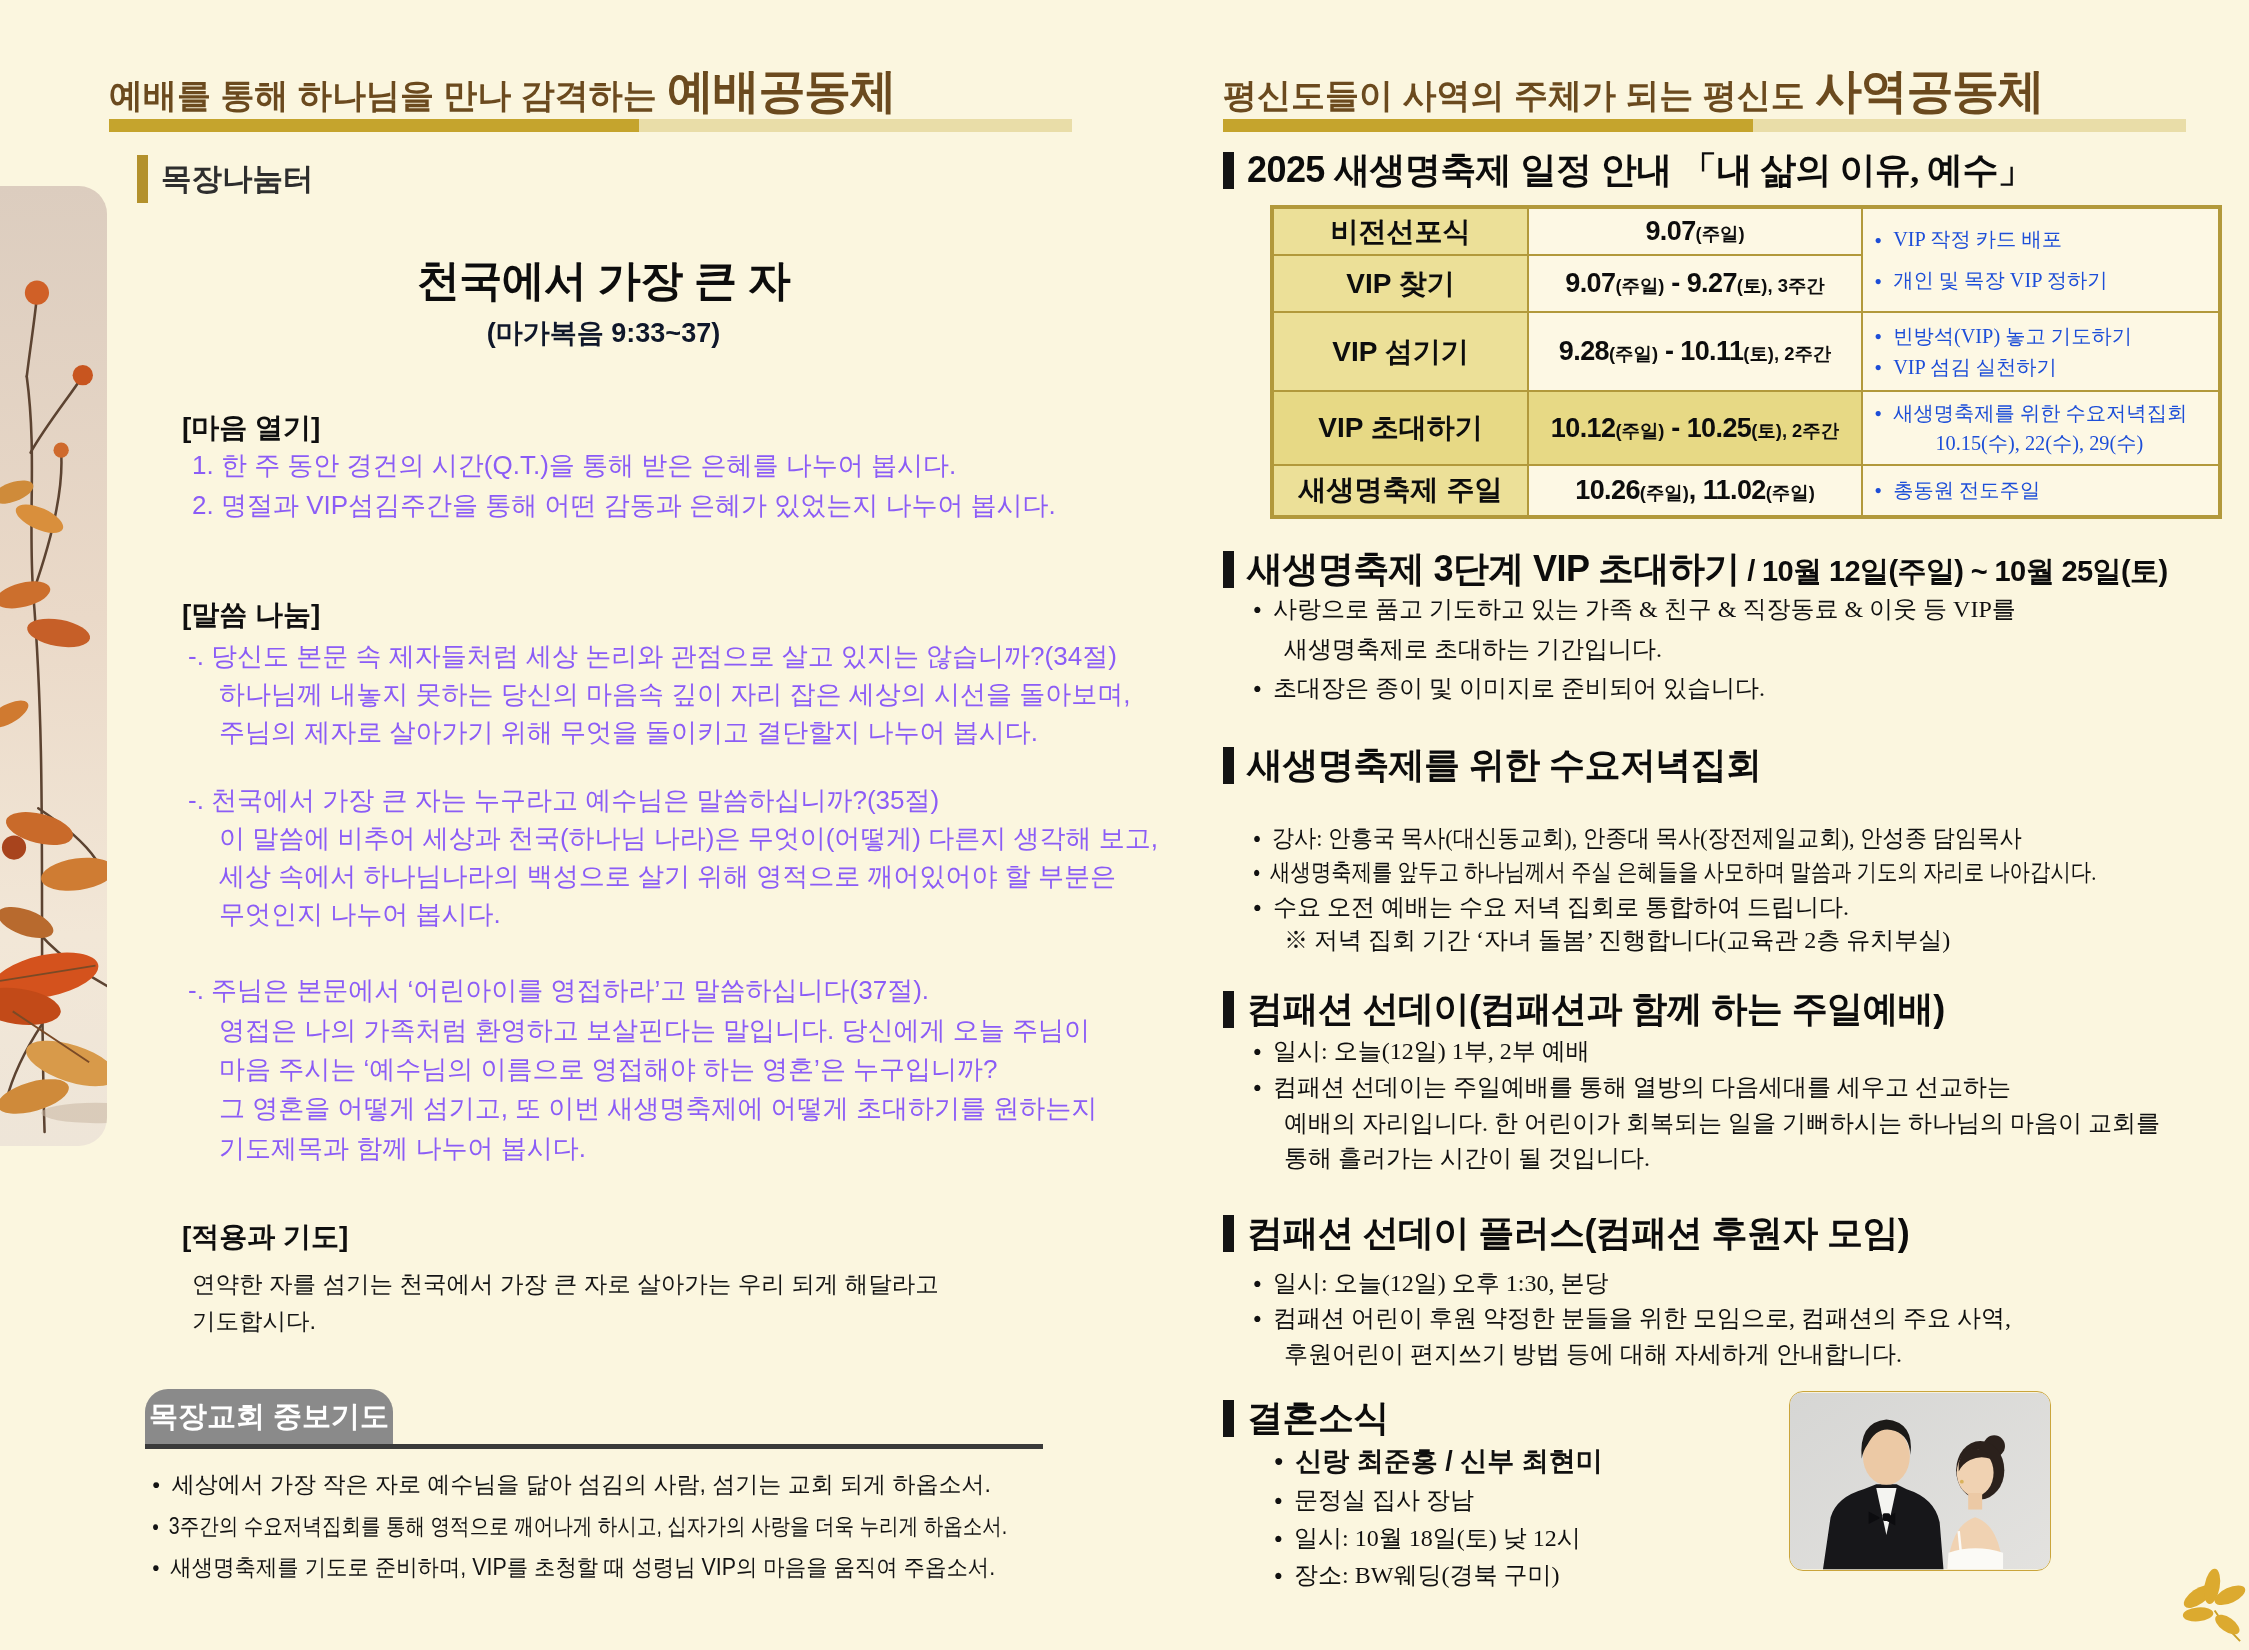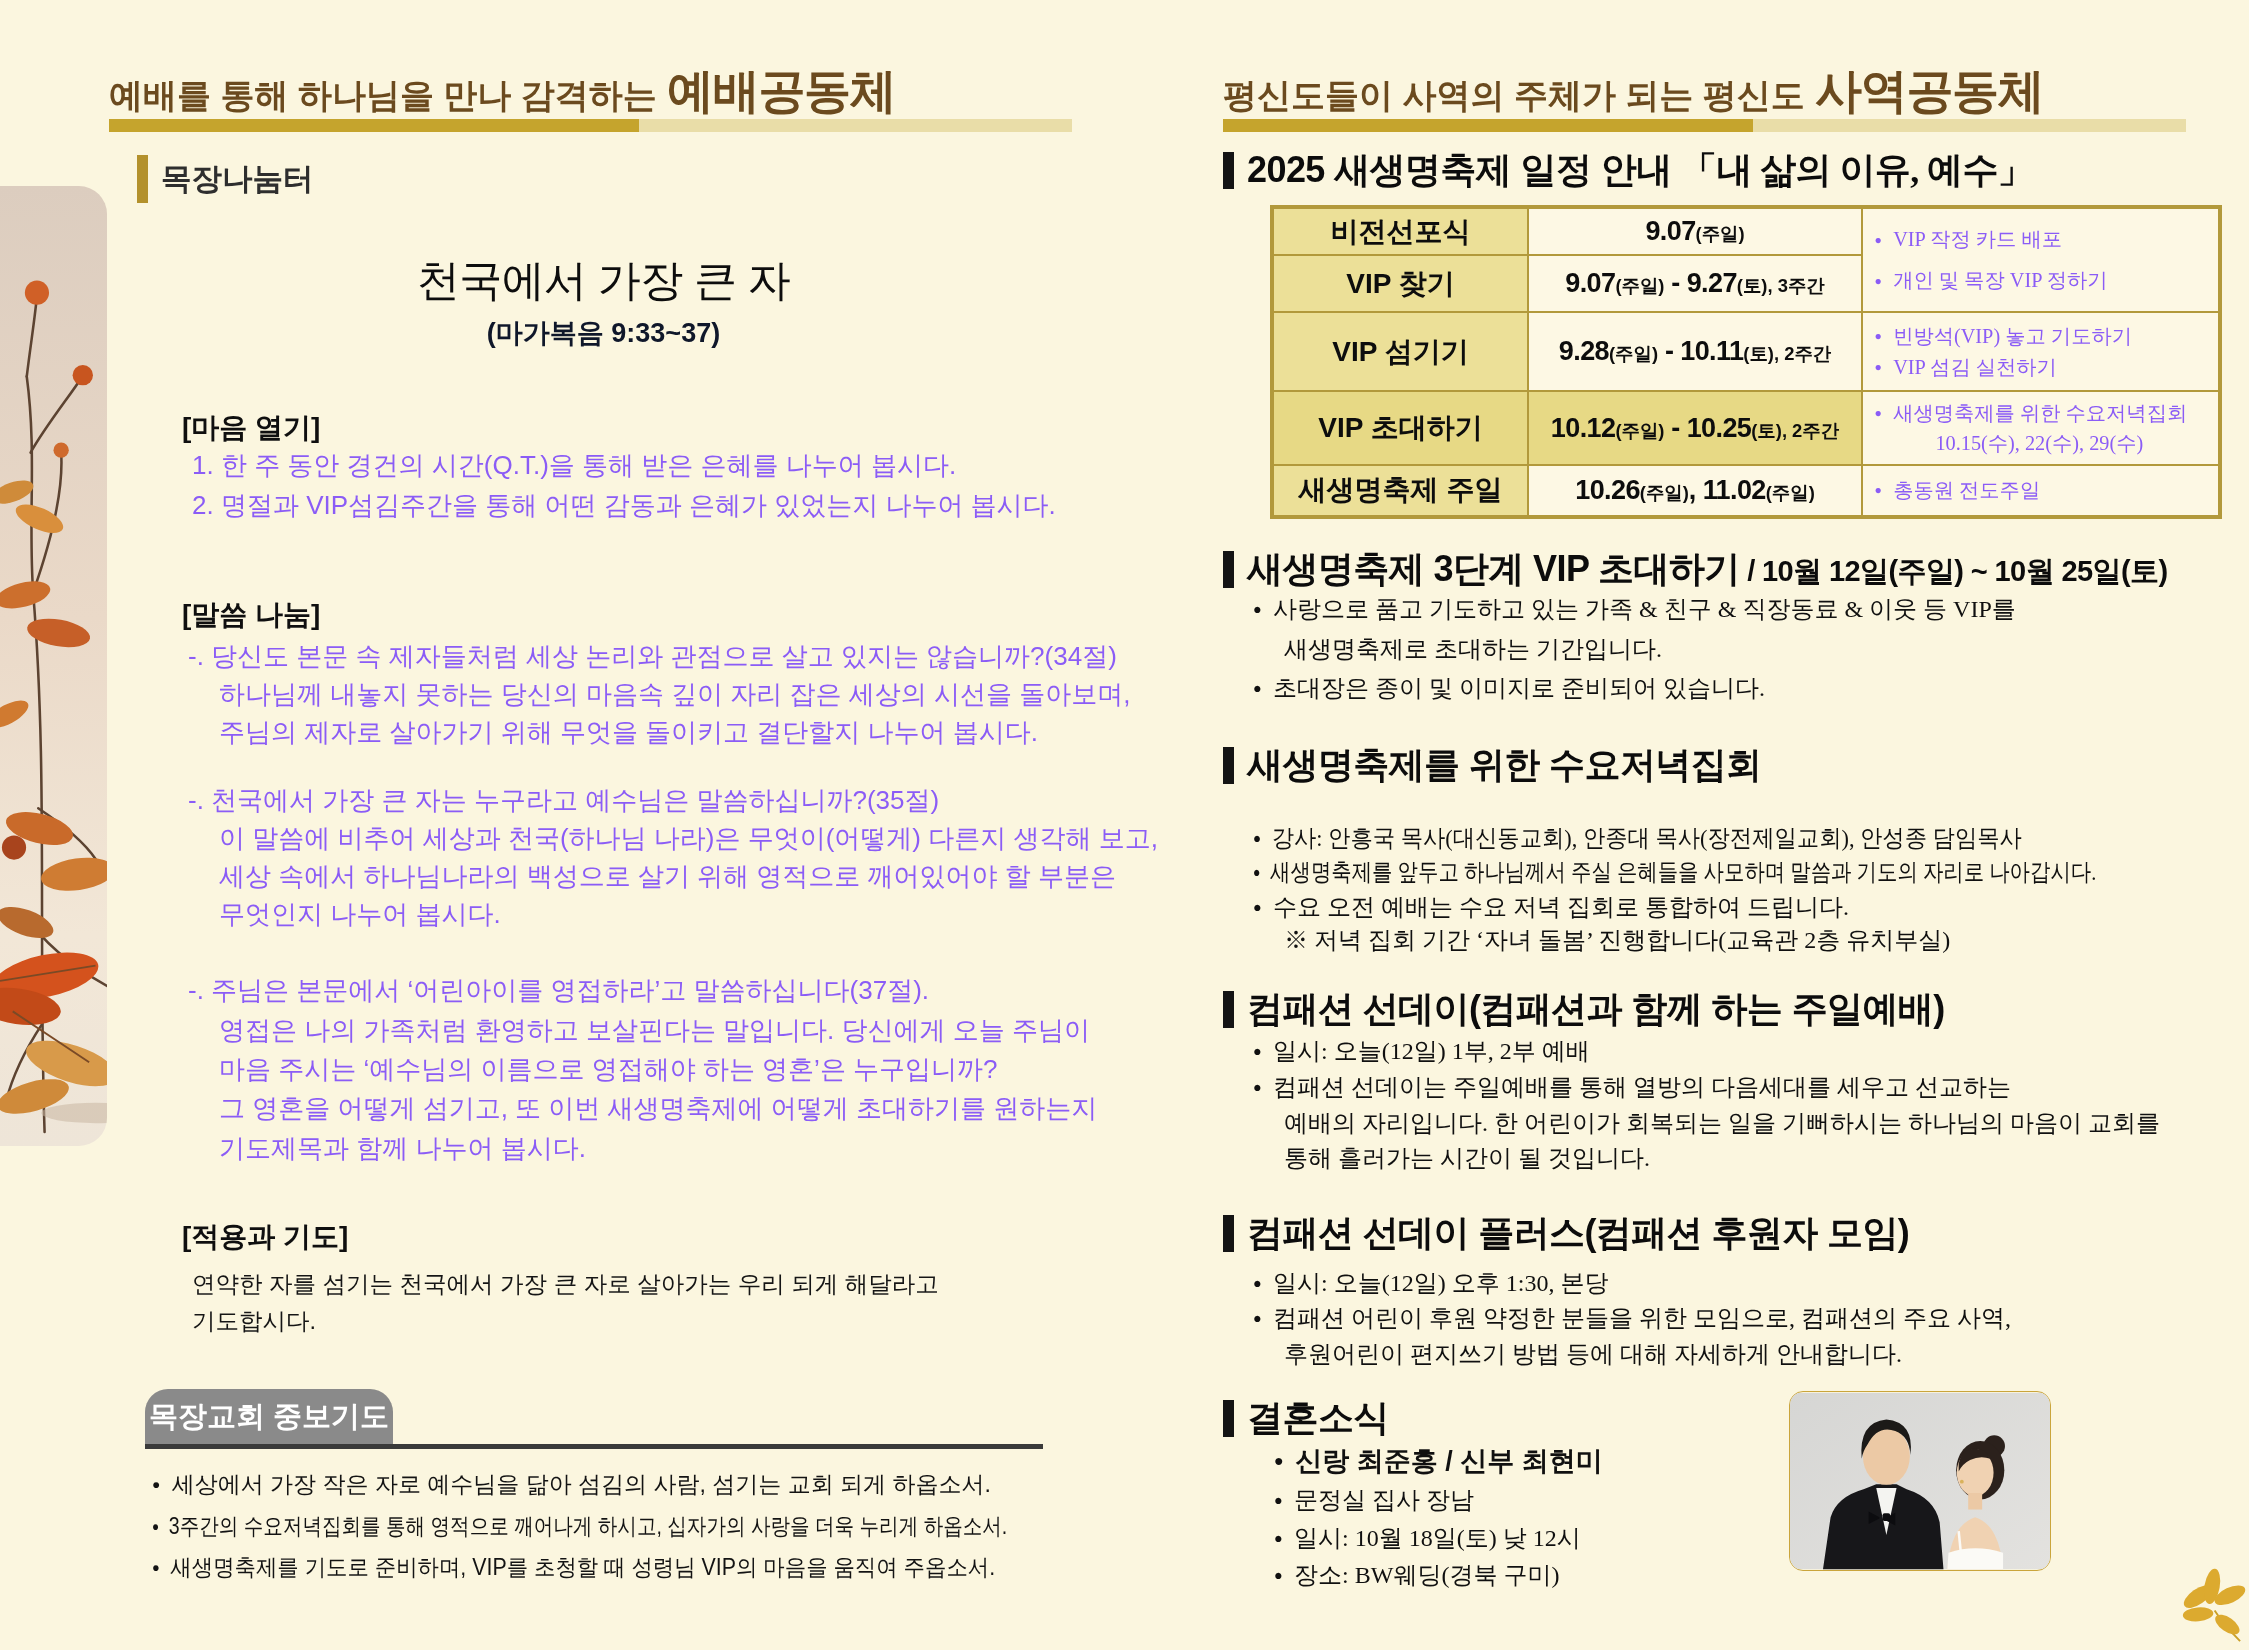--- a/index.html
+++ b/index.html
@@ -15,21 +15,21 @@
 
   
   .photo-strip{position:absolute;left:0;top:186px;width:107px;height:960px;
                border-radius:0 28px 28px 0;overflow:hidden;}
   .photo-strip svg{display:block;width:100%;height:100%;}
 
   
   .gold-bar{position:absolute;left:137px;top:155px;width:10.8px;height:48px;background:#b3912c;}
   .tab-label{position:absolute;left:161px;top:159px;font-size:30.5px;font-weight:700;color:#2e2e2e;}
   .sermon-title{position:absolute;left:127px;top:252px;width:953px;text-align:center;
-                font-size:43px;font-weight:400;color:#0d0d0d;letter-spacing:-0.6px;}
+                font-size:43px;font-weight:700;color:#0d0d0d;letter-spacing:-0.6px;}
   .sermon-passage{position:absolute;left:127px;top:315px;width:953px;text-align:center;
                   font-size:27px;font-weight:700;color:#0f172a;}
   .lbl{position:absolute;left:182px;font-size:28px;font-weight:700;color:#0f0f0f;}
   .bodyline{position:absolute;font-size:26px;color:#8b5cf6;white-space:nowrap;}
   .apply-line{position:absolute;left:192px;font-size:23.5px;color:#151515;white-space:nowrap;}
 
   
   .gray-tab{position:absolute;left:145px;top:1389px;width:248px;height:56px;background:#8a8a8a;
             border-radius:23px 23px 0 0;color:#ffffff;font-size:29px;font-weight:700;
             display:flex;align-items:center;justify-content:center;}
@@ -49,21 +49,21 @@
 
   
   .sched{position:absolute;left:1270px;top:205px;border-collapse:collapse;
          border:4.4px solid #b2993b;}
   .sched td{border:2.5px solid #b2993b;}
   td.stage{width:251px;background:#ece098;font-weight:800;font-size:28px;text-align:center;color:#0d0d0d;}
   td.date{width:330px;background:#fdf8e4;text-align:center;white-space:nowrap;color:#0d0d0d;}
   td.date .dn{font-size:27px;font-weight:800;letter-spacing:-0.6px;}
   td.date .ds{font-size:18.4px;font-weight:600;}
   td.note{width:332px;background:#fdf8e4;font-family:"Liberation Serif",serif;
-          font-size:20.3px;line-height:30.5px;padding:5.1px 11.4px;color:#8b5cf6;}
+          font-size:20.3px;line-height:30.5px;padding:5.1px 11.4px;color:#1d4ed8;}
   tr.hl td.stage, tr.hl td.date{background:#e7d985;}
   .note .line{white-space:nowrap;}
   .note .line.sp{margin:10.2px 0;}
   .note .cont{padding-left:61px;}
 
   
   .rline{position:absolute;font-family:"Liberation Serif",serif;font-size:24px;color:#101010;white-space:nowrap;}
   .rline.sansb{font-family:"Liberation Sans",sans-serif;font-weight:700;font-size:27px;}
 
   

